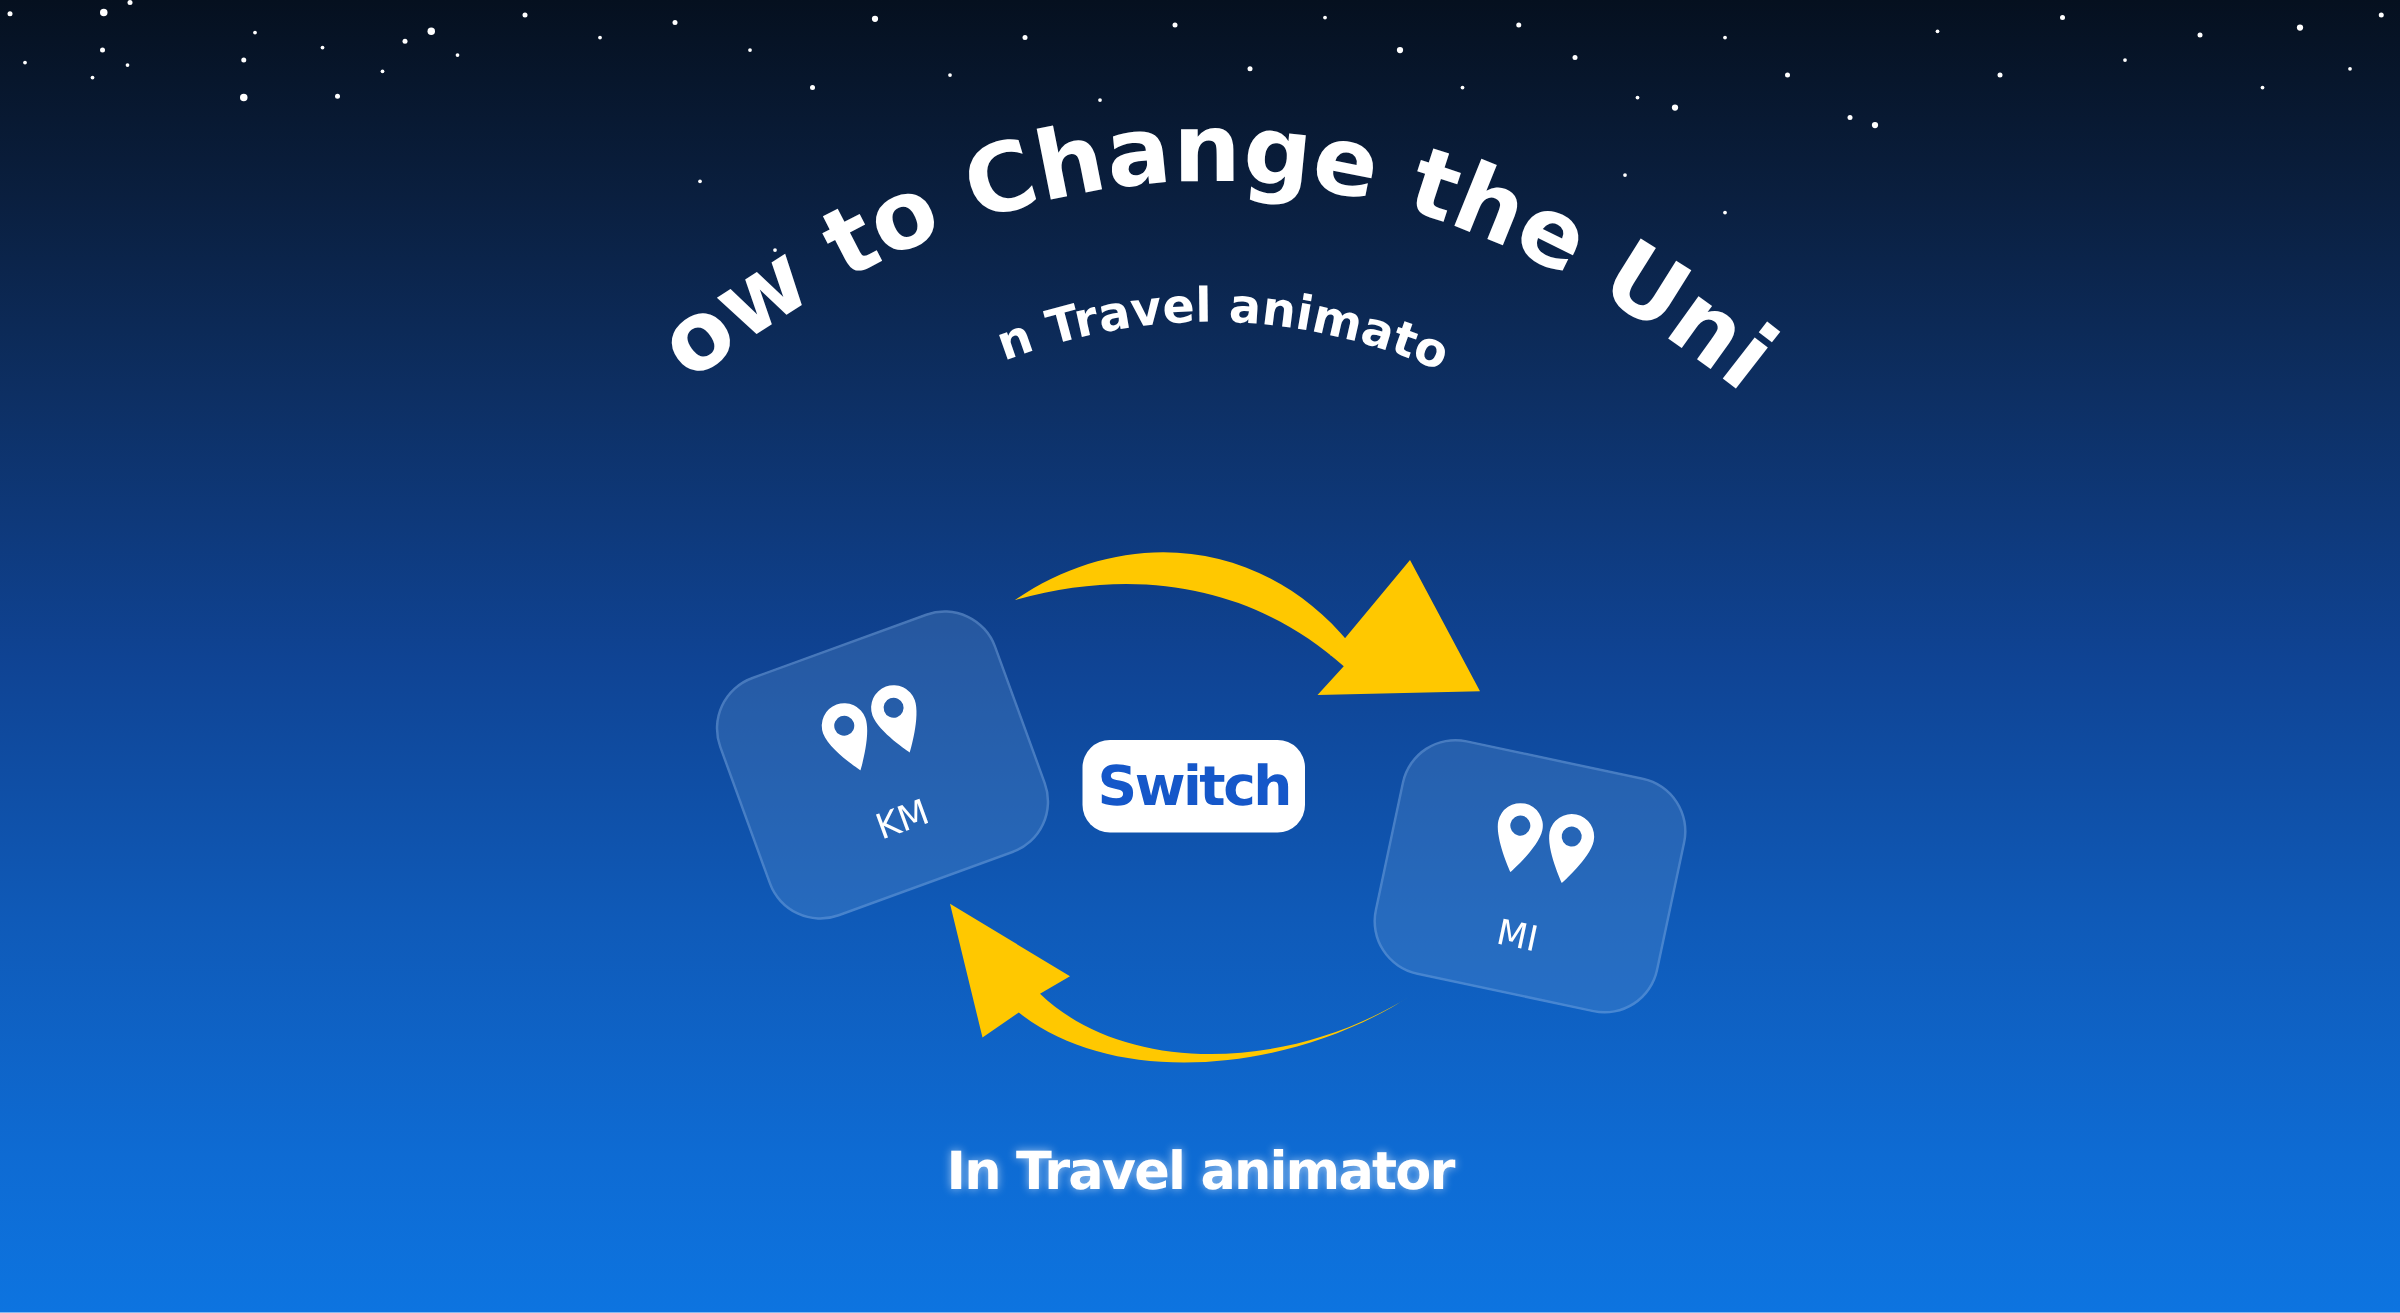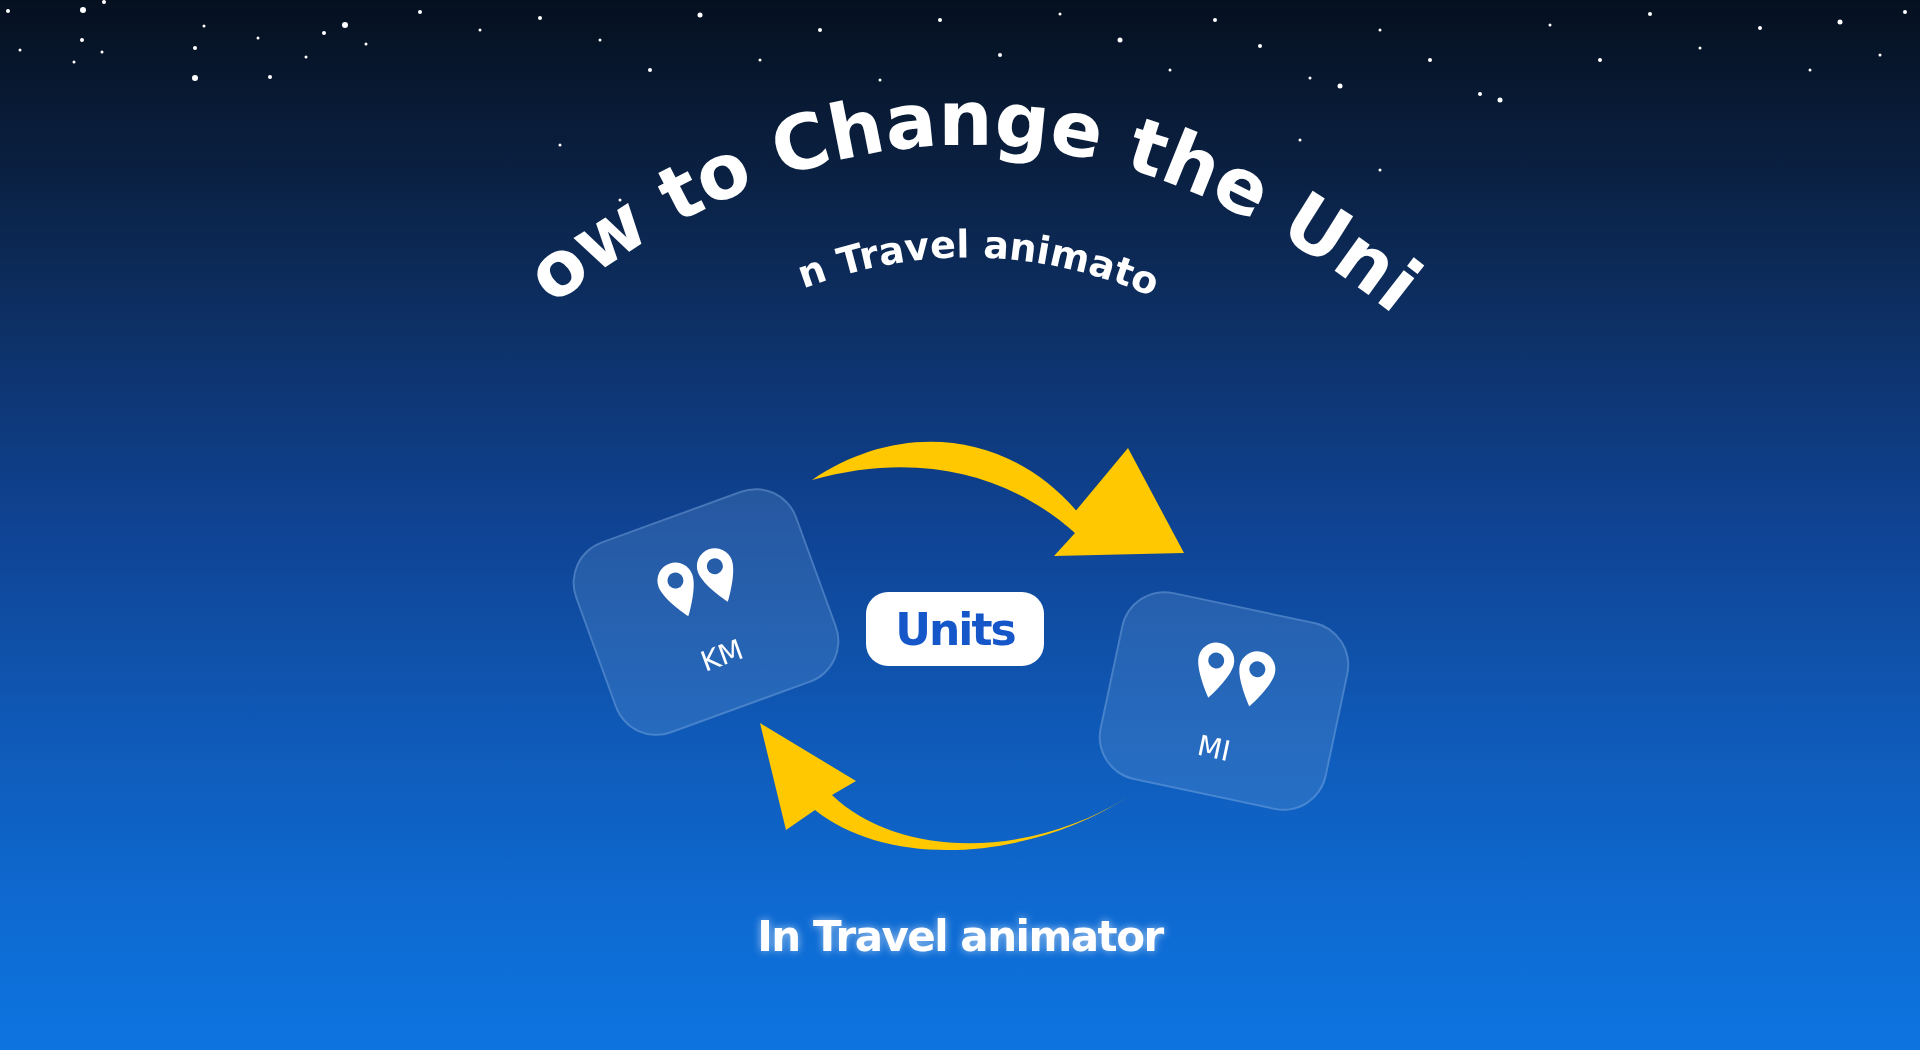--- a/index.html
+++ b/index.html
@@ -105,15 +105,15 @@
 <div class="card" style="left:1108px;top:605px;width:228px;height:188px;transform:rotate(12deg);">
   <svg style="position:absolute;left:76px;top:34px" width="86" height="70" viewBox="0 0 86 70">
     <g fill="#fff">
         <path d="M22 4a18 18 0 0 1 18 18c0 14-18 38-18 38S4 36 4 22A18 18 0 0 1 22 4zm0 10a8 8 0 1 0 0 16a8 8 0 0 0 0-16z"></path>
     <path d="M64 4a18 18 0 0 1 18 18c0 14-18 38-18 38S46 36 46 22A18 18 0 0 1 64 4zm0 10a8 8 0 1 0 0 16a8 8 0 0 0 0-16z"></path>
       </g>
   </svg>
   <div class="lbl" style="top:126px">MI</div>
 </div>
 
-<div class="switch">Units</div>
+<div class="switch">Switch</div>
 
 <div class="bottom-title">In Travel animator</div>
 
 </body></html>

